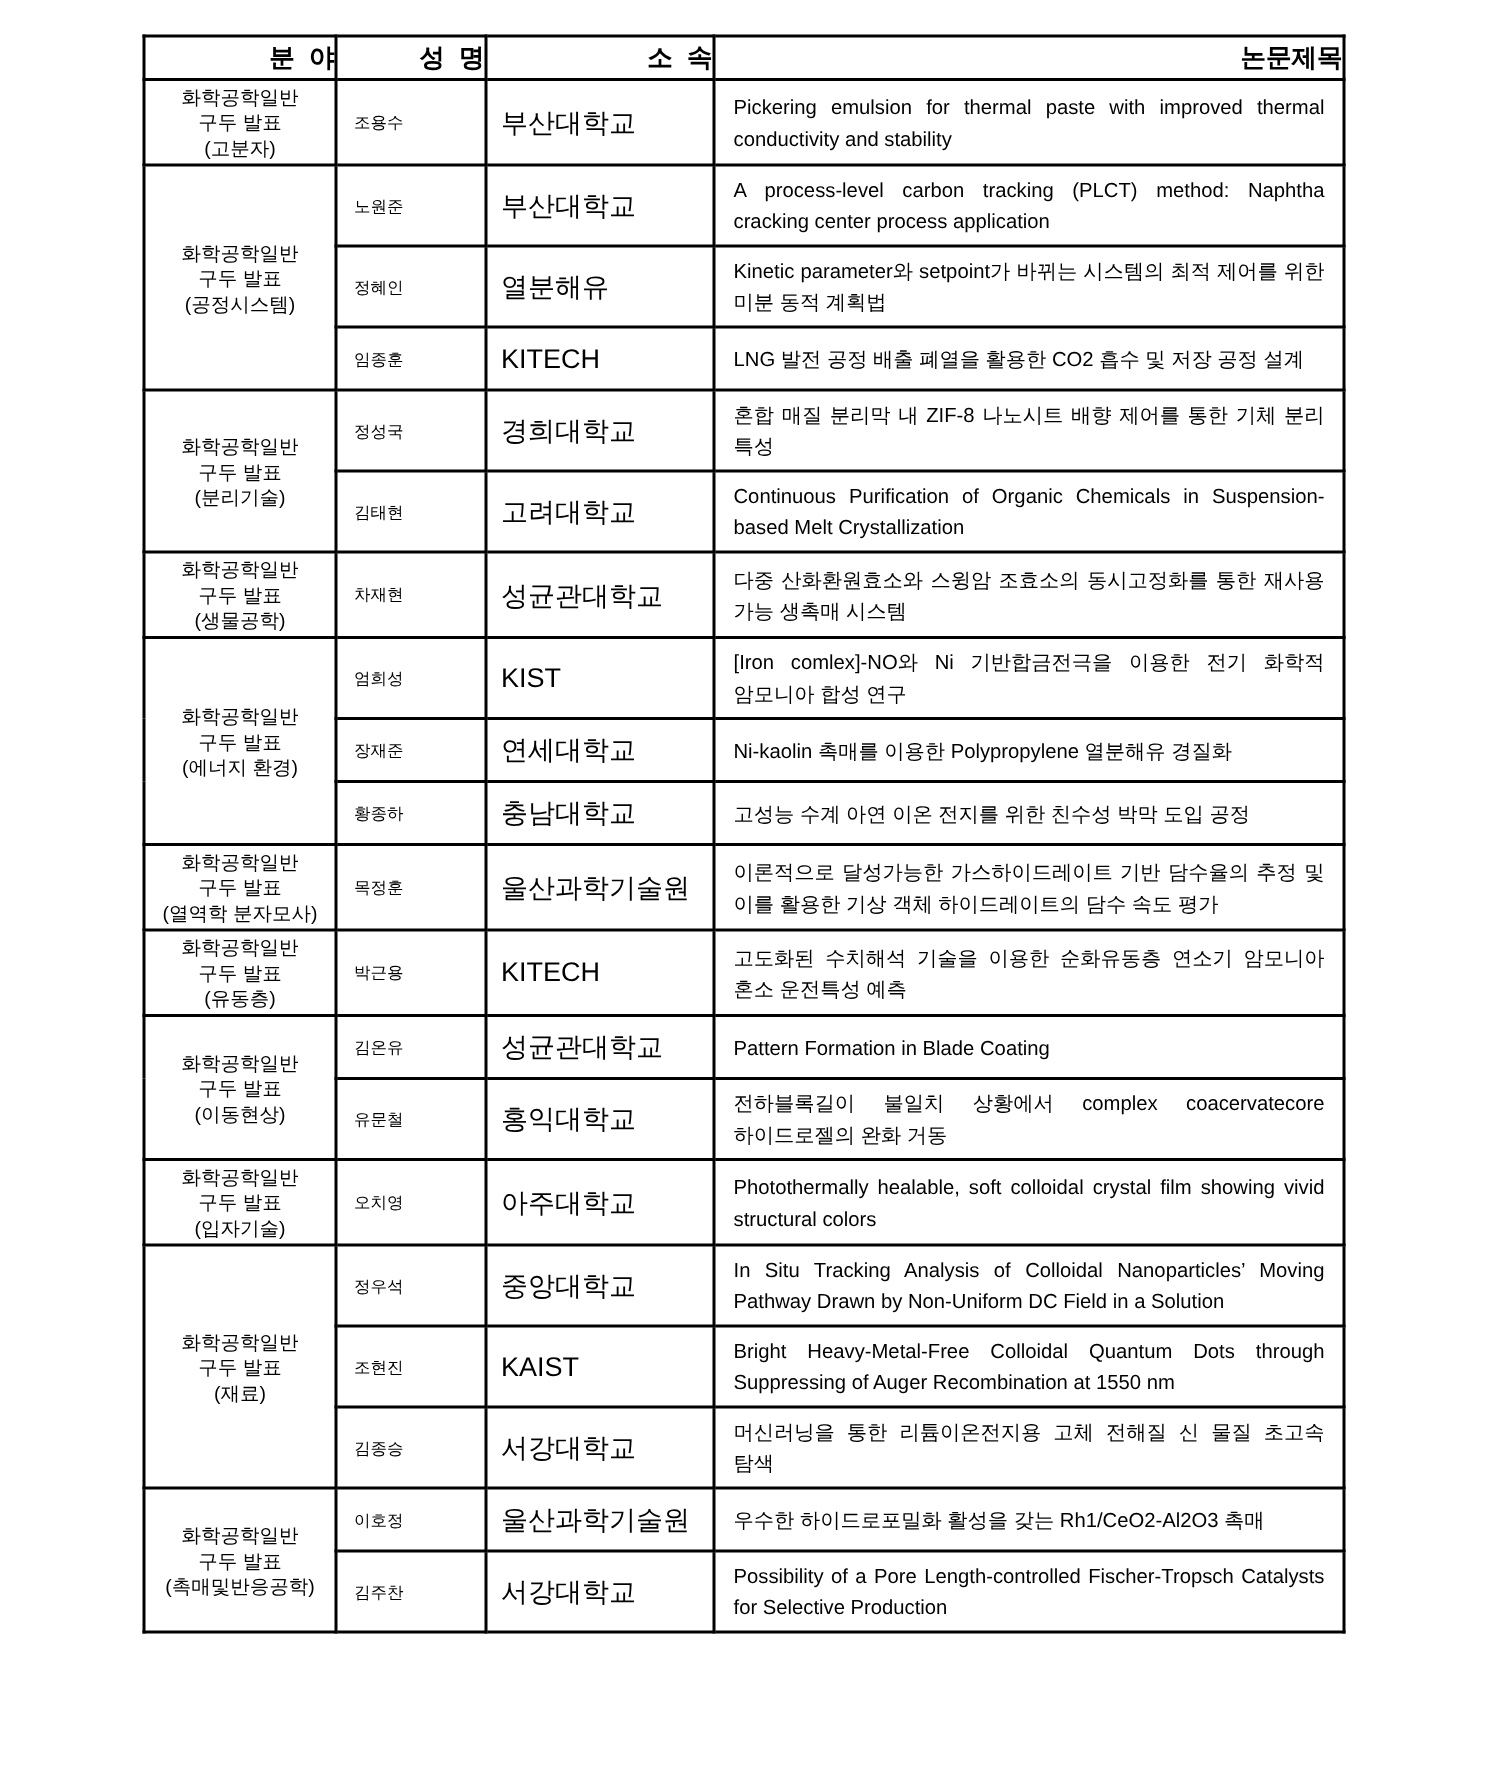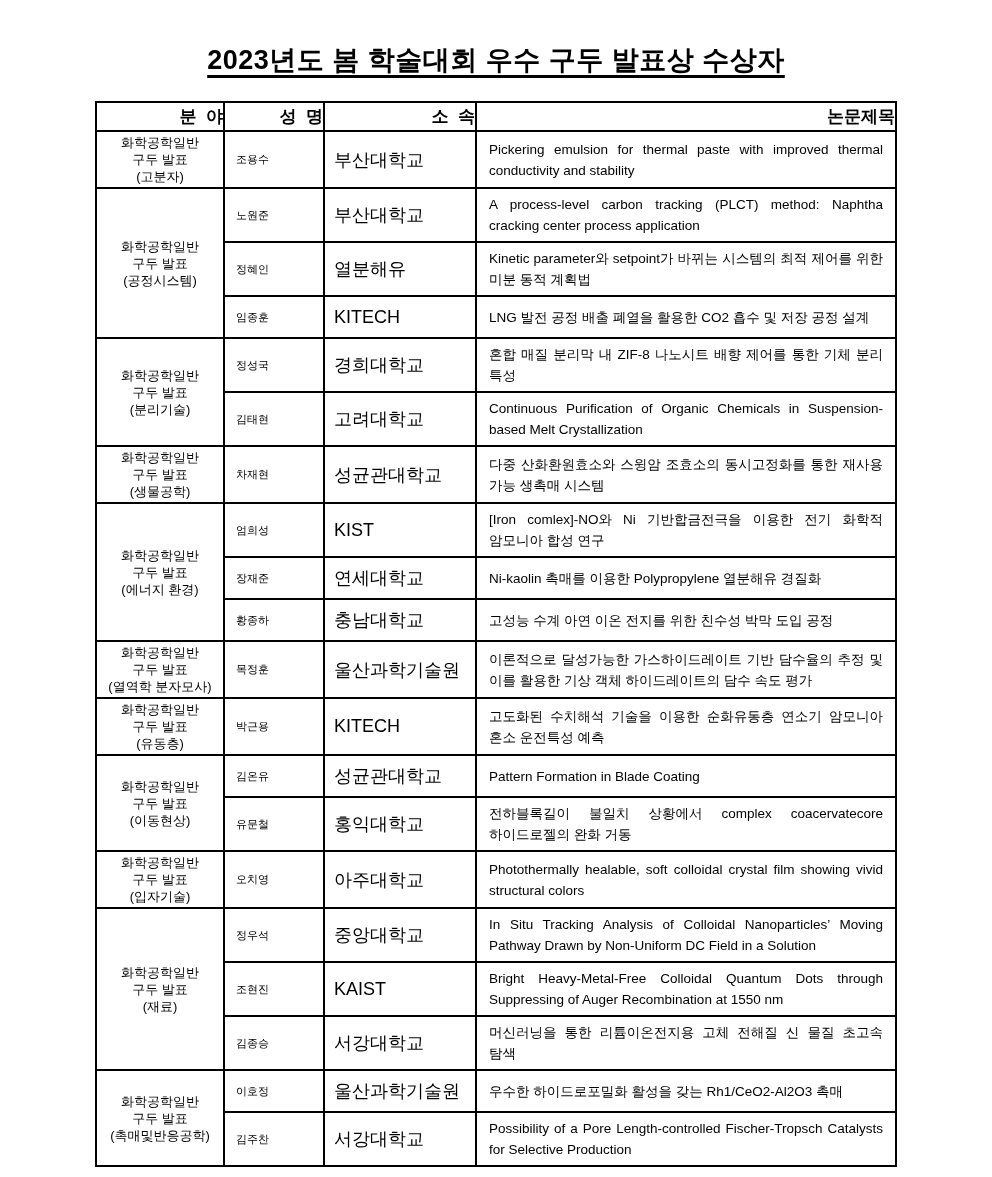--- a/index.html
+++ b/index.html
@@ -76,21 +76,20 @@
     padding: 5px 12px 5px 12px;
     word-break: keep-all;
     border-radius: 10px;
   }
 </style>
 </head>
 <body>
 
 <div class="page">
 
-  <h1 class="doc-title">2023년도 봄 학술대회 우수 구두 발표상 수상자</h1>
 
   <table class="awards-table">
     <colgroup>
       <col class="c-field">
       <col class="c-name">
       <col class="c-affil">
       <col class="c-title">
     </colgroup>
     <thead>
       <tr>

